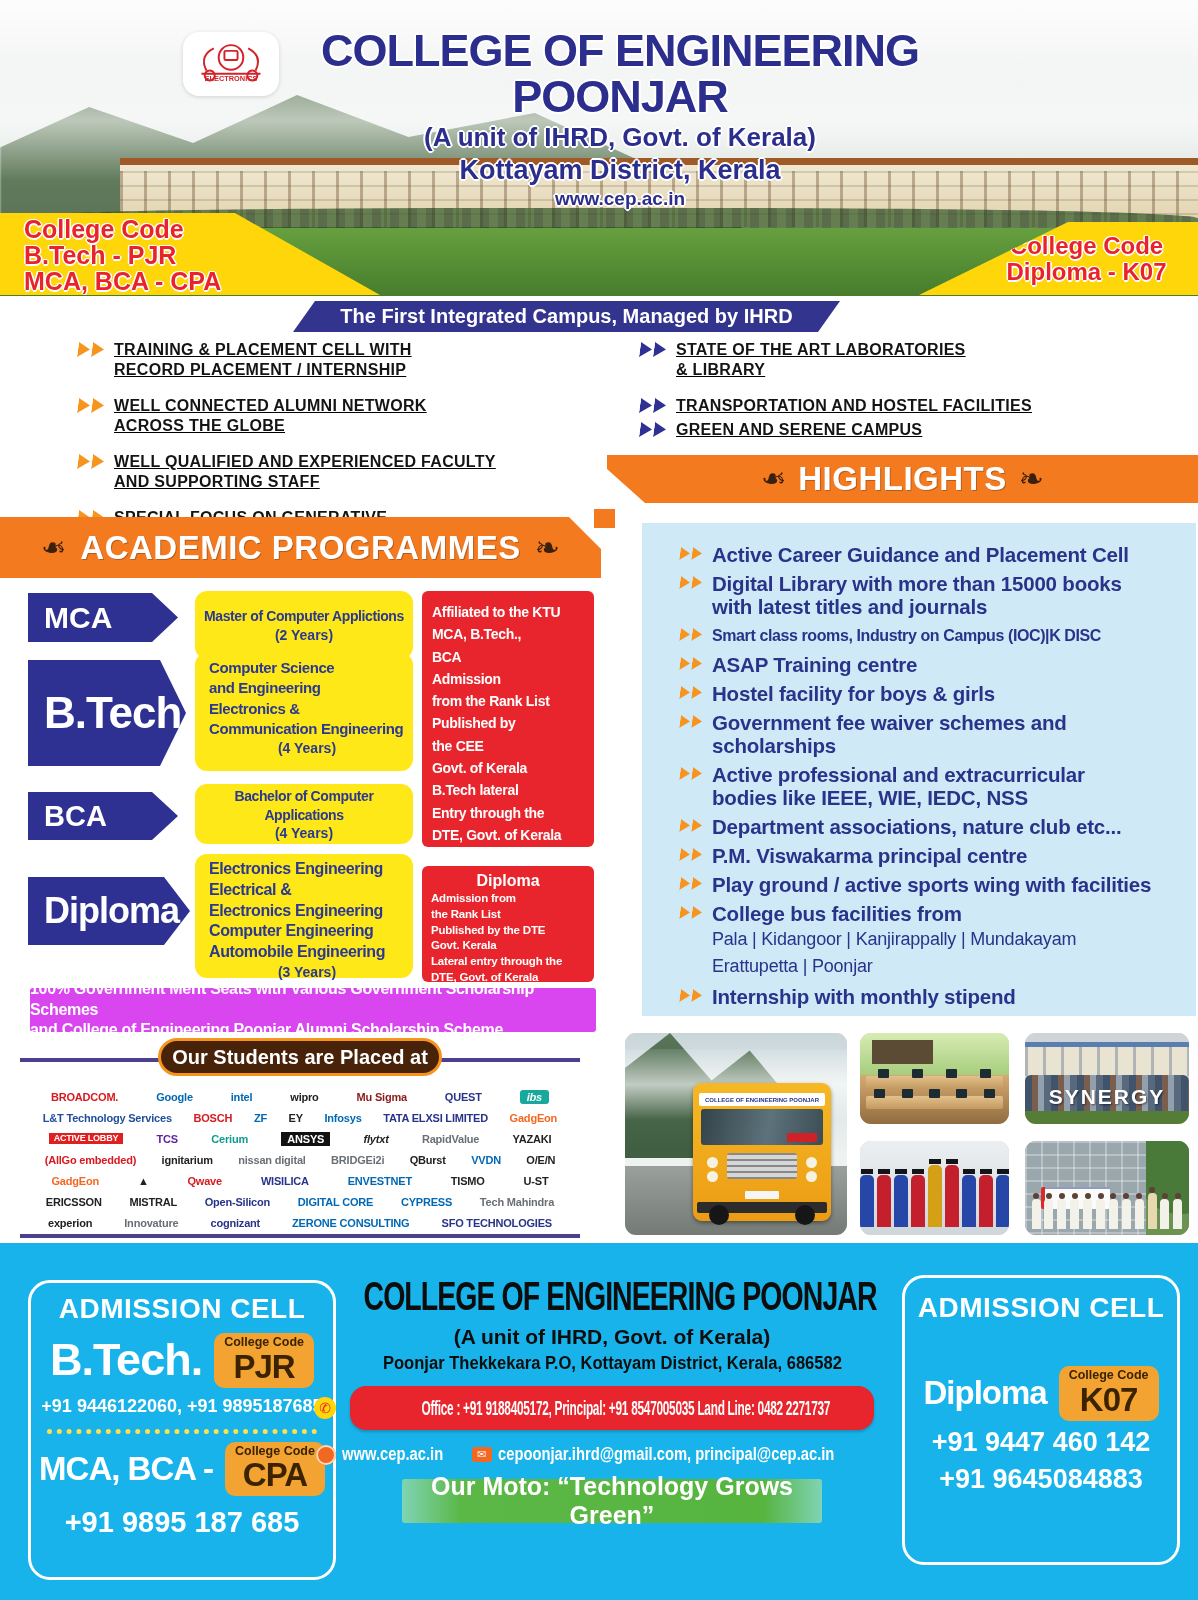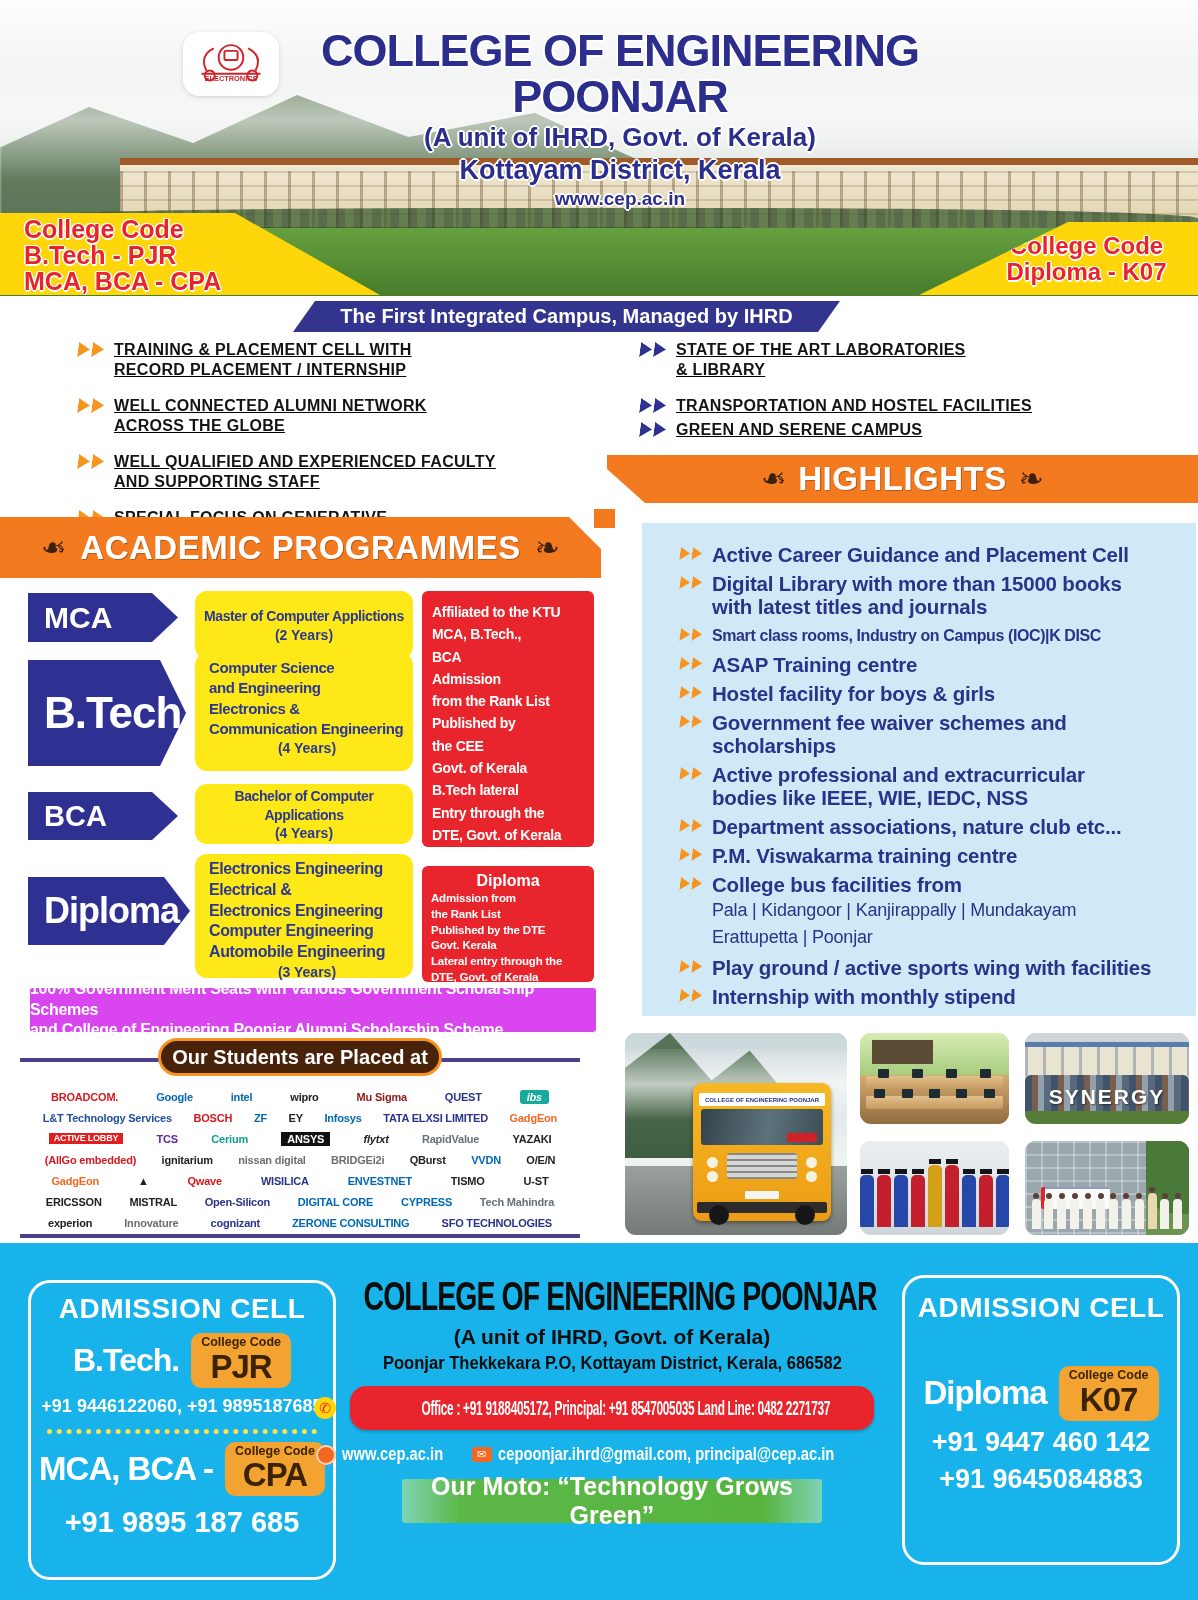--- a/index.html
+++ b/index.html
@@ -207,21 +207,21 @@
   .walk-banner{position:absolute;left:10%;bottom:26px;width:42%;height:22px;background:#fff;border-radius:2px;
     background-image:linear-gradient(90deg,#d22 0 4px,transparent 4px),linear-gradient(rgba(40,51,137,.5) 0 2px,transparent 2px 6px);opacity:.95;}
 
   
   .footer{position:absolute;left:0;top:1243px;width:1198px;height:357px;background:#18b3ea;}
   .cell{position:absolute;border:3px solid #fff;border-radius:22px;box-sizing:border-box;color:#fff;text-align:center;}
   .cell-left{left:28px;top:37px;width:308px;height:300px;padding-top:10px;}
   .cell-right{left:902px;top:32px;width:278px;height:290px;padding-top:14px;}
   .cell-title{font-size:28px;font-weight:800;letter-spacing:.5px;}
   .course-row{display:flex;align-items:center;justify-content:center;gap:12px;margin-top:8px;}
-  .course{font-weight:800;font-size:32px;letter-spacing:-1px;}
+  .course{font-weight:800;font-size:45px;letter-spacing:-1px;}
   .course.small{font-size:33px;}
   .code-badge{background:#f2a331;border-radius:10px;padding:3px 10px 5px;color:#3b2300;line-height:1;}
   .code-badge .cl{font-size:12.5px;font-weight:800;}
   .code-badge .cd{font-size:33px;font-weight:800;letter-spacing:-1px;margin-top:1px;}
   .phones{font-weight:800;font-size:18px;margin-top:8px;white-space:nowrap;}
   .phone-big{font-weight:800;font-size:29px;margin-top:10px;}
   .dotted{border-top:5px dotted #ffe14d;margin:12px 16px 2px;}
   .cell-right .phone-big{font-size:27px;margin-top:6px;}
 
   .f-center{position:absolute;left:350px;top:36px;width:524px;text-align:center;color:#0d0d0d;}
@@ -481,39 +481,39 @@
         <i></i>
         <i></i>
       </span>
     <span class="txt">Department associations, nature club etc...</span>
   </div>
   <div class="hl-item">
     <span class="dbl-arrow arr-orange">
         <i></i>
         <i></i>
       </span>
-    <span class="txt">P.M. Viswakarma training centre</span>
+    <span class="txt">P.M. Viswakarma principal centre</span>
+  </div>
+  <div class="hl-item">
+    <span class="dbl-arrow arr-orange">
+        <i></i>
+        <i></i>
+      </span>
+    <span class="txt">Play ground / active sports wing with facilities</span>
   </div>
   <div class="hl-item">
     <span class="dbl-arrow arr-orange">
         <i></i>
         <i></i>
       </span>
     <span class="txt">
       <span>College bus facilities from</span>
       <span class="sub" style="display:block">Pala  |  Kidangoor  |  Kanjirappally  |  Mundakayam</span>
       <span class="sub" style="display:block">Erattupetta  |  Poonjar</span>
     </span>
-  </div>
-  <div class="hl-item">
-    <span class="dbl-arrow arr-orange">
-        <i></i>
-        <i></i>
-      </span>
-    <span class="txt">Play ground / active sports wing with facilities</span>
   </div>
   <div class="hl-item">
     <span class="dbl-arrow arr-orange">
         <i></i>
         <i></i>
       </span>
     <span class="txt">Internship with monthly stipend</span>
   </div>
 </div>
 

